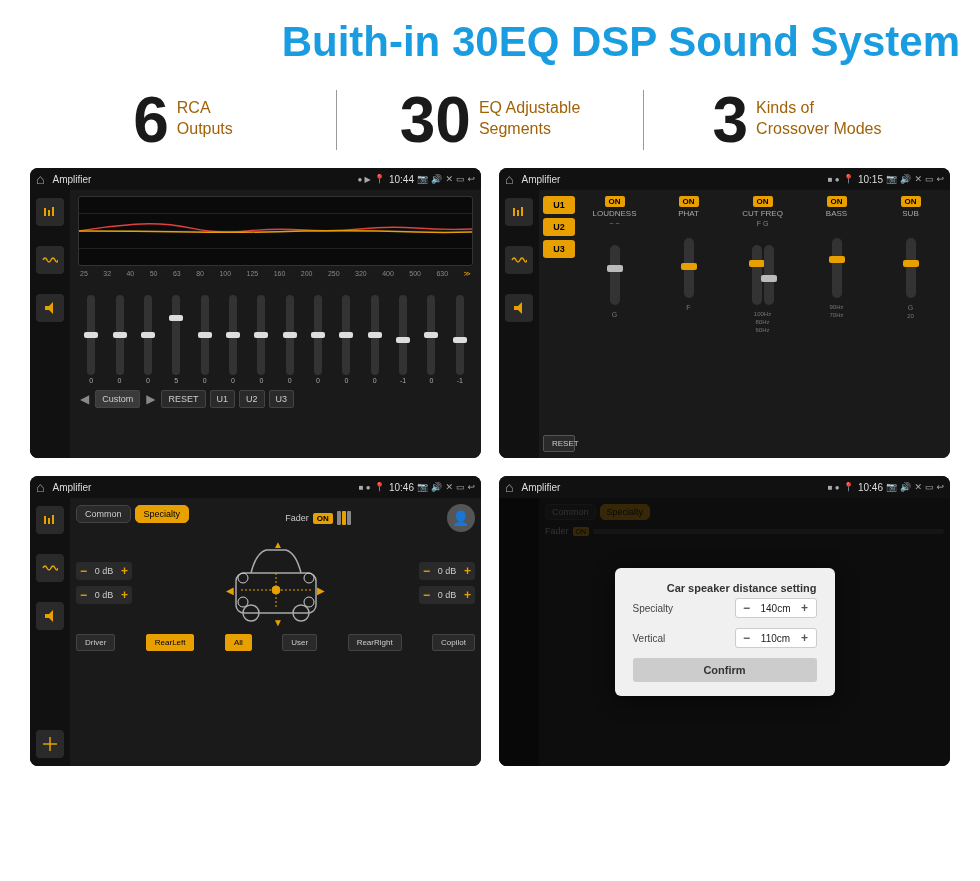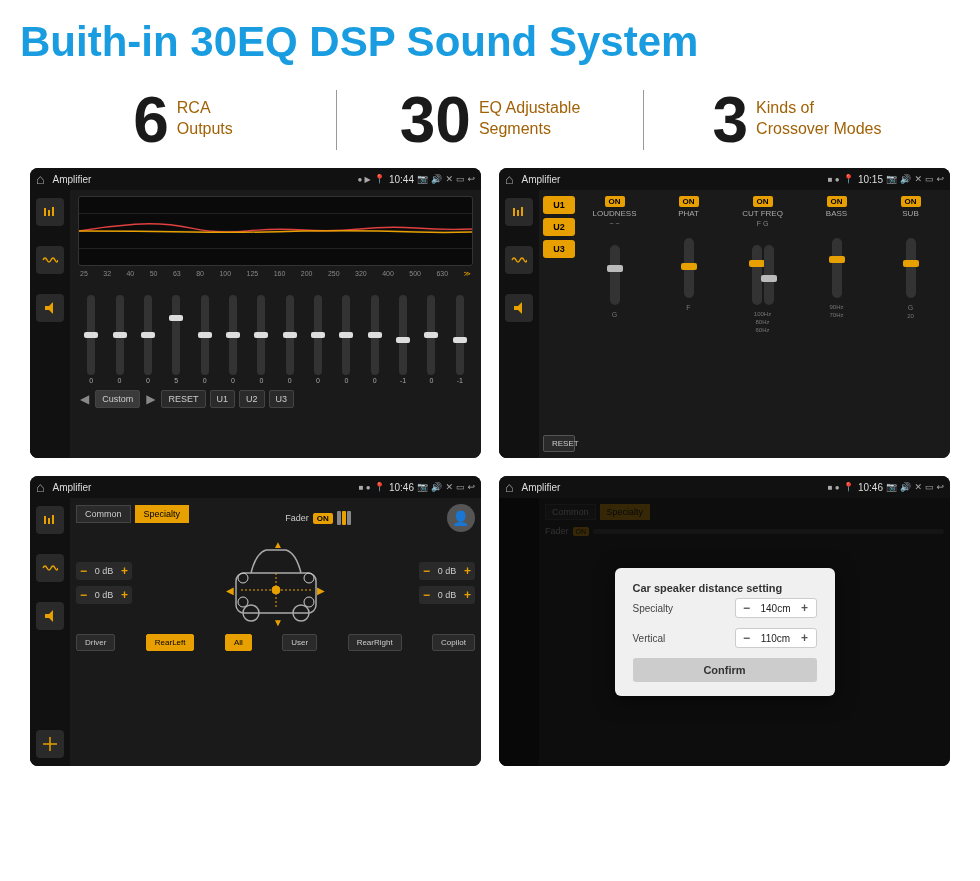--- a/index.html
+++ b/index.html
@@ -5,21 +5,21 @@
     * { margin: 0; padding: 0; box-sizing: border-box; }
     body {
       width: 980px;
       height: 881px;
       background: #ffffff;
       font-family: Arial, sans-serif;
       overflow: hidden;
     }
 
     .page-title {
-      text-align: left;
+      text-align: right;
       padding: 18px 20px 12px;
       font-size: 42px;
       font-weight: 900;
       color: #1a9de0;
     }
 
     .stats-row {
       display: flex;
       justify-content: center;
       align-items: center;
@@ -334,21 +334,21 @@
       gap: 4px;
       margin-bottom: 8px;
     }
 
     .ch-tab {
       background: #2a2a2a;
       border: 1px solid #444;
       color: #ccc;
       font-size: 9px;
       padding: 3px 8px;
-      border-radius: 0;
+      border-radius: 5px;
     }
 
     .ch-tab.active {
       background: #e8a000;
       color: #000;
       border-color: #e8a000;
     }
 
     .ch-fader-label {
       color: #ccc;
@@ -435,21 +435,21 @@
       background: #f0f0f0;
       border-radius: 6px;
       padding: 14px 18px;
       width: 220px;
       box-shadow: 0 4px 20px rgba(0,0,0,0.5);
     }
 
     .dialog-title {
       font-size: 11px;
       color: #333;
-      text-align: left;
+      text-align: right;
       margin-bottom: 4px;
       font-weight: bold;
     }
 
     .dialog-row {
       display: flex;
       align-items: center;
       justify-content: space-between;
       margin-bottom: 10px;
     }

